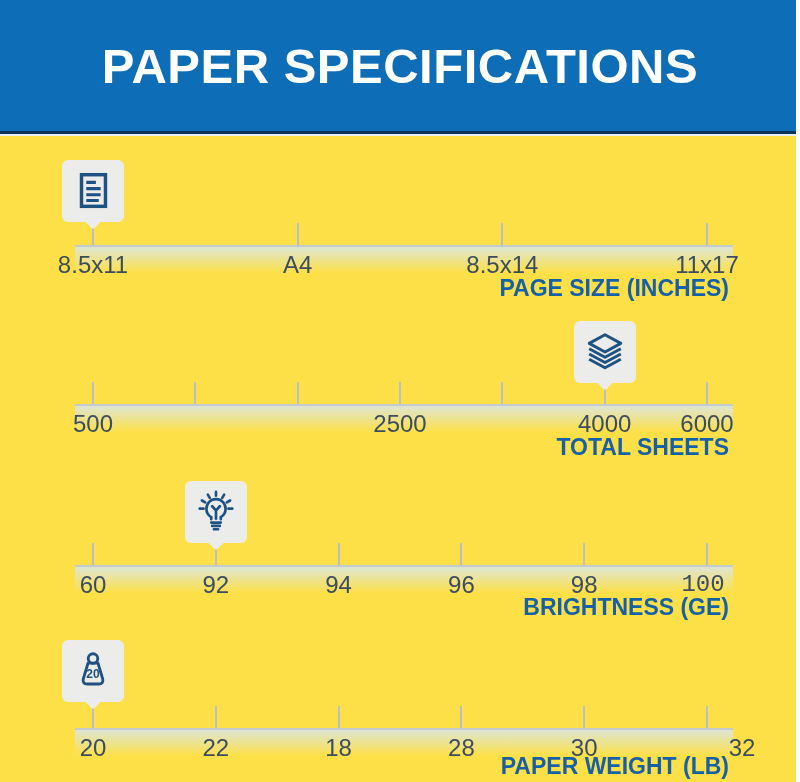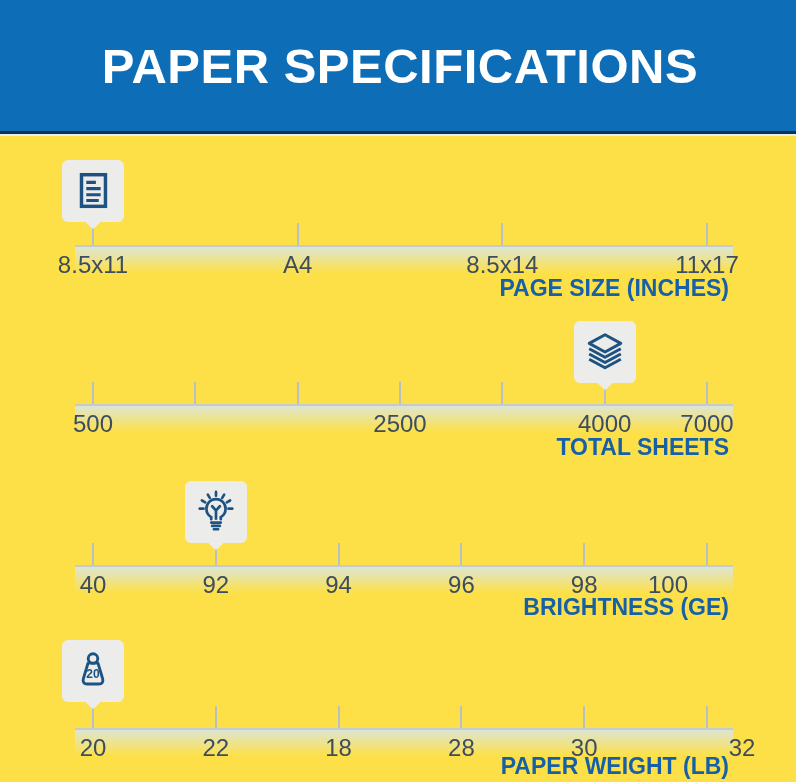--- a/index.html
+++ b/index.html
@@ -84,47 +84,47 @@
         <div class="tick" style="left: 92px; top: 382px;"></div>
         <span class="tick-label" style="left: 93px; top: 410px;">500</span>
         <div class="tick" style="left: 194.333px; top: 382px;"></div>
         <div class="tick" style="left: 296.667px; top: 382px;"></div>
         <div class="tick" style="left: 399px; top: 382px;"></div>
         <span class="tick-label" style="left: 400px; top: 410px;">2500</span>
         <div class="tick" style="left: 501.333px; top: 382px;"></div>
         <div class="tick" style="left: 603.667px; top: 382px;"></div>
         <span class="tick-label" style="left: 604.667px; top: 410px;">4000</span>
         <div class="tick" style="left: 706px; top: 382px;"></div>
-        <span class="tick-label" style="left: 707px; top: 410px;">7000</span>
+        <span class="tick-label" style="left: 707px; top: 410px;">6000</span>
         <div class="badge" style="left: 573.667px; top: 321px;">
           <span>
             <svg viewBox="0 0 48 48" fill="none" stroke="currentColor" stroke-width="3" stroke-linejoin="round">
               <path d="M24 6 L40.5 15 L24 24 L7.5 15 Z"></path>
               <path d="M7.5 20.5 L24 29.5 L40.5 20.5"></path>
               <path d="M7.5 26 L24 35 L40.5 26"></path>
               <path d="M7.5 31.5 L24 40.5 L40.5 31.5"></path>
             </svg>
           </span>
         </div>
         <div class="category" style="right: 67px; top: 434px;">TOTAL SHEETS</div>
       </div>
       <div>
         <div class="track" style="left: 75px; top: 565px; width: 658px;"></div>
         <div class="tick" style="left: 92px; top: 543px;"></div>
-        <span class="tick-label" style="left: 93px; top: 571px;">40</span>
+        <span class="tick-label" style="left: 93px; top: 571px;">60</span>
         <div class="tick" style="left: 214.8px; top: 543px;"></div>
         <span class="tick-label" style="left: 215.8px; top: 571px;">92</span>
         <div class="tick" style="left: 337.6px; top: 543px;"></div>
         <span class="tick-label" style="left: 338.6px; top: 571px;">94</span>
         <div class="tick" style="left: 460.4px; top: 543px;"></div>
         <span class="tick-label" style="left: 461.4px; top: 571px;">96</span>
         <div class="tick" style="left: 583.2px; top: 543px;"></div>
         <span class="tick-label" style="left: 584.2px; top: 571px; text-align: right;">98</span>
         <div class="tick" style="left: 706px; top: 543px;"></div>
-        <span class="tick-label" style="left: 668px; top: 571px;">100</span>
+        <span class="tick-label" style="left: 703px; top: 571px; font-family: Liberation Mono, monospace;">100</span>
         <div class="badge" style="left: 184.8px; top: 481px;">
           <span>
             <svg viewBox="0 0 48 48" fill="none" stroke="currentColor" stroke-width="2.8" stroke-linecap="round">
               <path d="M19 31.5 V29.3 C15.9 27.4 14 24.2 14 20.5 A10 10 0 0 1 34 20.5 C34 24.2 32.1 27.4 29 29.3 V31.5"></path>
               <path d="M20 18 L24 22.5 L28 18 M24 22.5 V31"></path>
               <path d="M19 35 H29 M20 38.5 H28 M21.8 42 H26.2"></path>
               <path d="M37 20.5 H41 M35.3 14 L38.7 12 M30.5 9.2 L32.5 5.8 M24 7 V3 M17.5 9.2 L15.5 5.8 M12.7 14 L9.3 12 M11 20.5 H7"></path>
             </svg>
           </span>
         </div>

